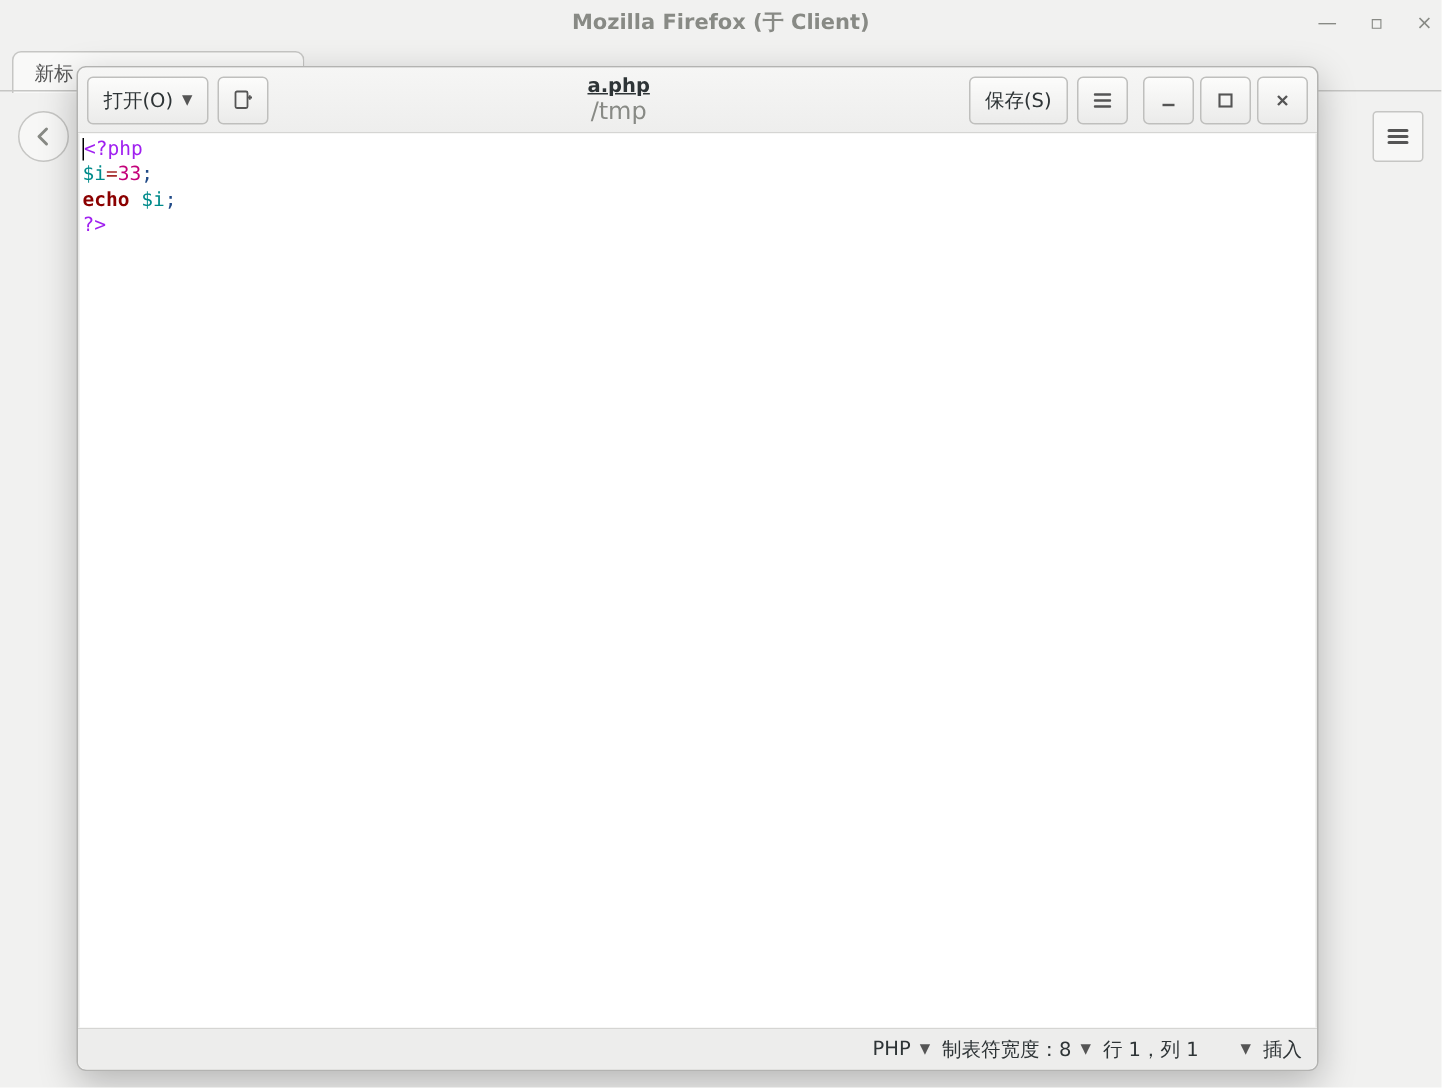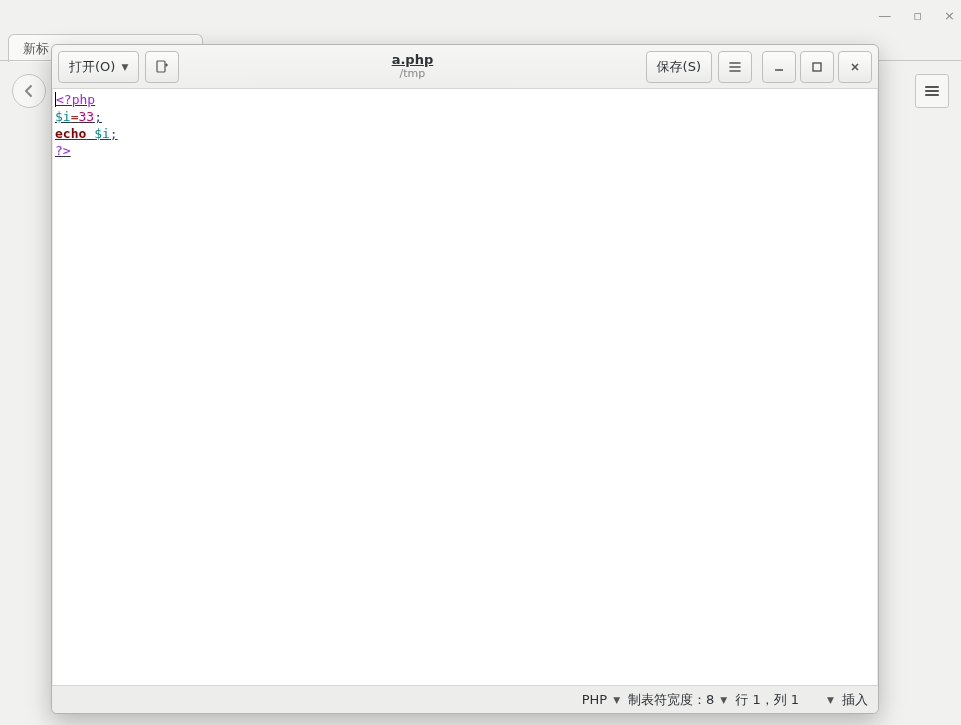--- a/index.html
+++ b/index.html
@@ -97,37 +97,36 @@
   display: inline-flex; align-items: center; gap: 6px;
   font-size: 13px; color: #2e3436;
 }
 .gedit-btn.icon { width: 34px; padding: 0; justify-content: center; }
 .gedit-title-wrap {
   flex: 1;
   display: flex; flex-direction: column; align-items: center; justify-content: center;
   line-height: 1.1;
 }
 .gedit-title { font-weight: bold; font-size: 13px; color: #2e3436; text-decoration: underline; }
-.gedit-subtitle { font-size: 11px; color: #888a85; }
+.gedit-subtitle { font-size: 16px; color: #888a85; }
 .gedit-winctrls { display: flex; gap: 4px; margin-left: 4px; }
 
 
 .gedit-editor {
   flex: 1;
   background: #fff;
   font-family: "DejaVu Sans Mono", monospace;
   font-size: 13px;
   line-height: 17px;
   padding: 2px 0 0 2px;
   position: relative;
   overflow: hidden;
   white-space: pre;
   border-left: 1px solid #e8e8e6;
   border-right: 1px solid #e8e8e6;
-  text-decoration: underline;
 }
 .cursor {
   display: inline-block; width: 1px; height: 15px;
   background: #000; vertical-align: text-bottom;
 }
 
 .php-tag { color: #a020f0; }   
 .php-var { color: #008b8b; }   
 .php-assign { color: #a52a2a; }
 .php-num { color: #c4007a; }   
@@ -146,20 +145,21 @@
   gap: 8px;
 }
 .status-spacer { flex: 1; }
 .status-drop { display: inline-flex; align-items: center; gap: 6px; }
 .status-drop .arrow { font-size: 9px; color: #555; }
 </style>
 </head>
 <body>
 
 <div class="firefox-titlebar">
+  <span class="title">Mozilla Firefox (于  Client)</span>
   <div class="firefox-winctrls">
     <span>—</span>
     <span>▫</span>
     <span>×</span>
   </div>
 </div>
 
 <div class="firefox-tabstrip">
   <div class="firefox-tab">
     <span>新标</span>

